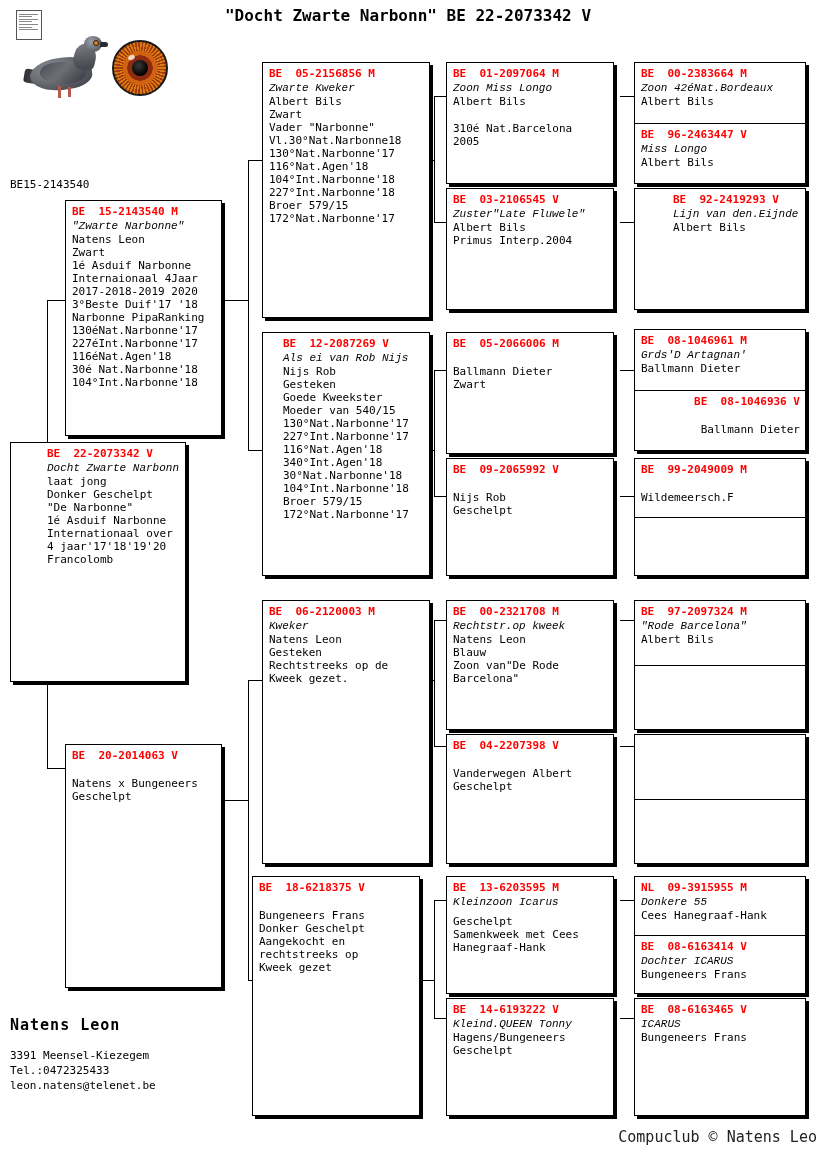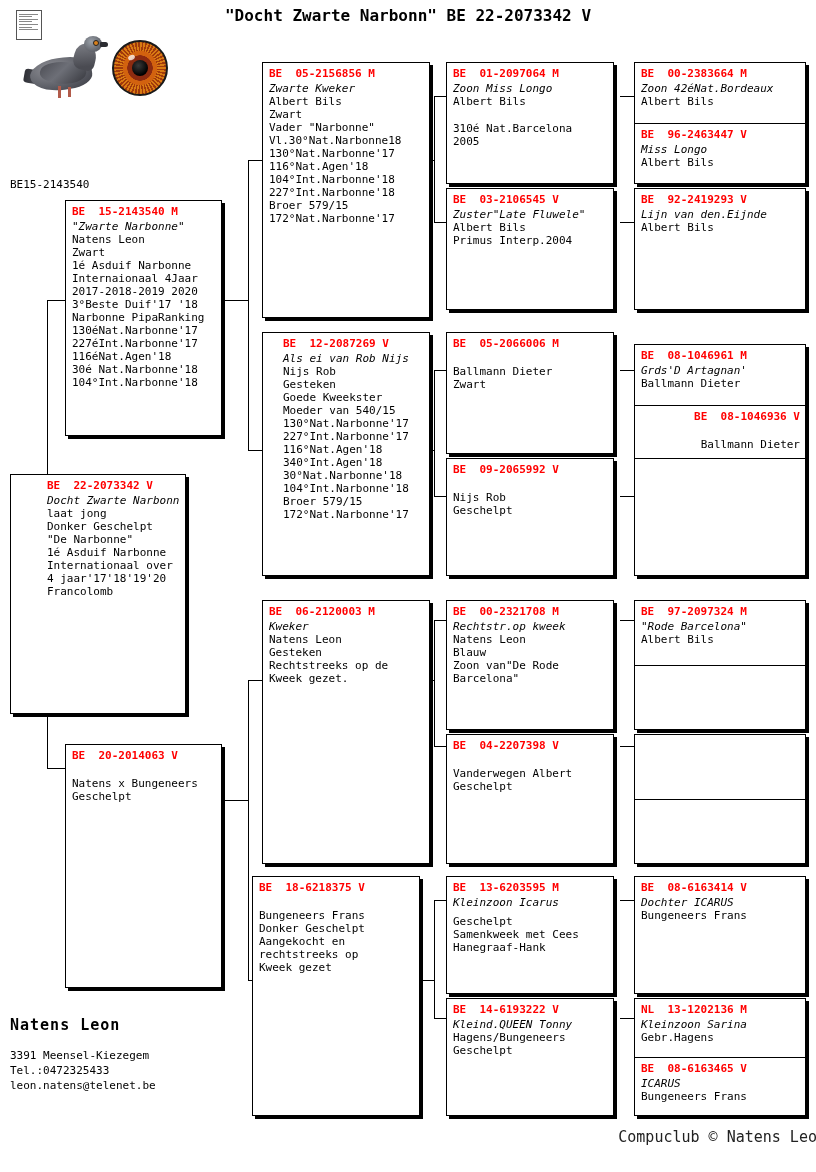--- a/index.html
+++ b/index.html
@@ -162,20 +162,21 @@
     color: #ff0000;
     font-weight: bold;
     font-size: 11px;
     white-space: pre;
     margin-bottom: 2px;
   }
   .box .nm {
     font-style: italic;
     white-space: pre-wrap;
     line-height: 13px;
+    font-family: Liberation Mono, monospace;
   }
   .box .ln {
     white-space: pre-wrap;
     line-height: 13px;
   }
   .box.split { padding: 0; }
   .box.split .half {
     padding: 4px 5px 3px 6px;
     box-sizing: border-box;
   }
@@ -272,21 +273,21 @@
 
 <div class="hline" style="left:620px; top:96px; width:14px;"></div>
 <div class="hline" style="left:620px; top:222px; width:14px;"></div>
 <div class="hline" style="left:620px; top:370px; width:14px;"></div>
 <div class="hline" style="left:620px; top:496px; width:14px;"></div>
 <div class="hline" style="left:620px; top:620px; width:14px;"></div>
 <div class="hline" style="left:620px; top:746px; width:14px;"></div>
 <div class="hline" style="left:620px; top:900px; width:14px;"></div>
 <div class="hline" style="left:620px; top:1018px; width:14px;"></div>
 
-<div class="box" style="left:10px; top:474px; width:176px; height:240px;padding-left:36px;">
+<div class="box" style="left:10px; top:442px; width:176px; height:240px;padding-left:36px;">
   <div class="ring">BE  22-2073342 V</div>
   <div class="nm">Docht Zwarte Narbonn</div>
   <div class="ln">laat jong</div>
   <div class="ln">Donker Geschelpt</div>
   <div class="ln">"De Narbonne"</div>
   <div class="ln">1é Asduif Narbonne</div>
   <div class="ln">Internationaal over</div>
   <div class="ln">4 jaar'17'18'19'20</div>
   <div class="ln">Francolomb</div>
 </div>
@@ -433,41 +434,46 @@
     <div class="ln">Albert Bils</div>
   </div>
   <div class="half" style="height:60px;">
     <div class="ring">BE  96-2463447 V</div>
     <div class="nm">Miss Longo</div>
     <div class="ln">Albert Bils</div>
   </div>
 </div>
 
 <div class="box split" style="left:634px; top:188px; width:172px; height:122px;">
-  <div class="half" style="height:60px;">
+  <div class="half" style="height:60px;margin-left:32px;">
     <div class="ring">BE  92-2419293 V</div>
     <div class="nm">Lijn van den.Eijnde</div>
     <div class="ln">Albert Bils</div>
   </div>
 </div>
 
-<div class="box split" style="left:634px; top:344px; width:172px; height:122px;">
+<div class="box split" style="left:634px; top:329px; width:172px; height:122px;">
   <div class="half top" style="height:61px;">
     <div class="ring">BE  08-1046961 M</div>
     <div class="nm">Grds'D Artagnan'</div>
     <div class="ln">Ballmann Dieter</div>
   </div>
   <div class="half" style="height:60px;text-align:right;">
     <div class="ring">BE  08-1046936 V</div>
     <div class="nm" style="min-height:13px;"></div>
     <div class="ln">Ballmann Dieter</div>
   </div>
 </div>
 
 <div class="box split" style="left:634px; top:458px; width:172px; height:118px;">
+  <div class="half top" style="height:59px;">
+    <div class="ring">BE  99-2049009 M</div>
+    <div class="nm" style="min-height:13px;"></div>
+    <div class="ln">Wildemeersch.F</div>
+  </div>
 </div>
 
 <div class="box split" style="left:634px; top:600px; width:172px; height:130px;">
   <div class="half top" style="height:65px;">
     <div class="ring">BE  97-2097324 M</div>
     <div class="nm">"Rode Barcelona"</div>
     <div class="ln">Albert Bils</div>
   </div>
   <div class="half" style="height:64px;">
     <div class="ring"></div>
@@ -477,33 +483,33 @@
 <div class="box split" style="left:634px; top:734px; width:172px; height:130px;">
   <div class="half top" style="height:65px;">
     <div class="ring"></div>
   </div>
   <div class="half" style="height:64px;">
     <div class="ring"></div>
   </div>
 </div>
 
 <div class="box split" style="left:634px; top:876px; width:172px; height:118px;">
+  <div class="half top" style="height:59px;">
+    <div class="ring">NL  09-3915955 M</div>
+    <div class="nm">Donkere 55</div>
+    <div class="ln">Cees Hanegraaf-Hank</div>
+  </div>
   <div class="half" style="height:58px;">
     <div class="ring">BE  08-6163414 V</div>
     <div class="nm">Dochter ICARUS</div>
     <div class="ln">Bungeneers Frans</div>
   </div>
 </div>
 
 <div class="box split" style="left:634px; top:998px; width:172px; height:118px;">
-  <div class="half top" style="height:59px;">
-    <div class="ring">NL  13-1202136 M</div>
-    <div class="nm">Kleinzoon Sarina</div>
-    <div class="ln">Gebr.Hagens</div>
-  </div>
   <div class="half" style="height:58px;">
     <div class="ring">BE  08-6163465 V</div>
     <div class="nm">ICARUS</div>
     <div class="ln">Bungeneers Frans</div>
   </div>
 </div>
 
 <div class="abs" id="footer">
   <div class="who">Natens Leon</div>
   <div class="addr">3391  Meensel-Kiezegem</div>

